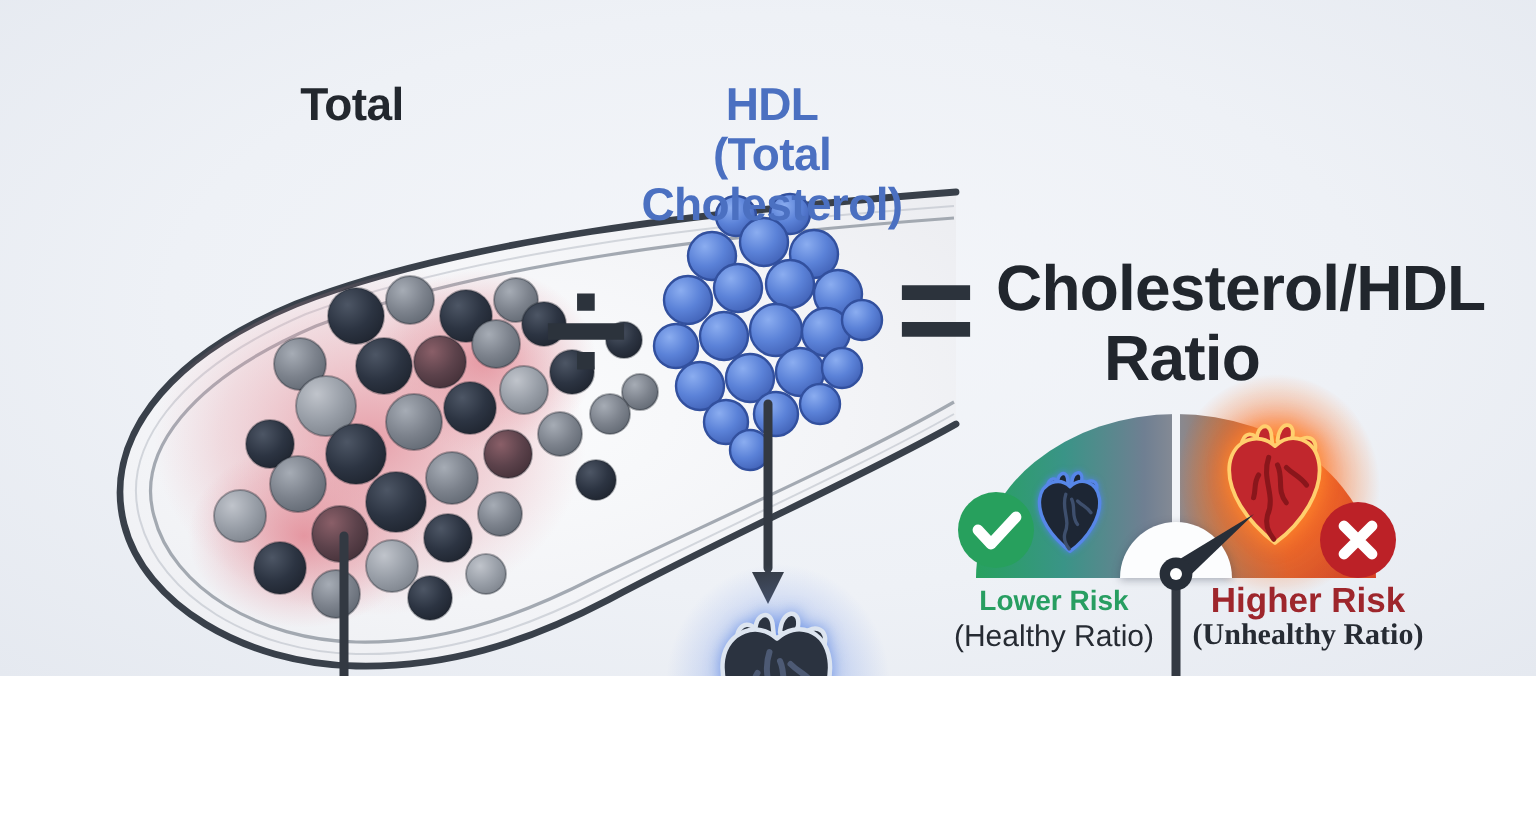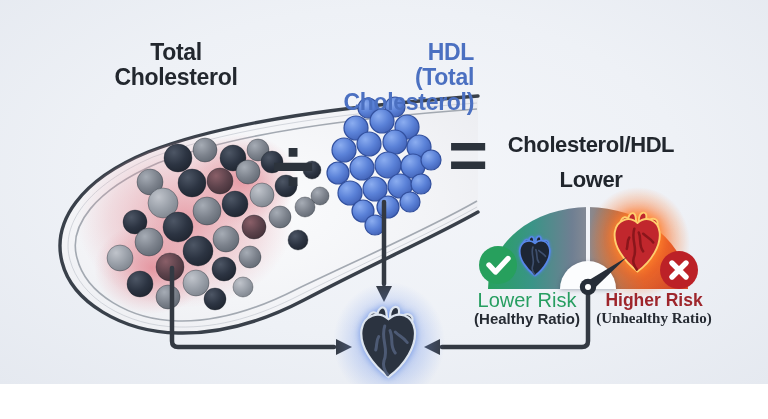--- a/index.html
+++ b/index.html
@@ -1,30 +1,30 @@
 <!DOCTYPE html>
 <html><head>
 <meta charset="utf-8">
 <style>
   html,body{margin:0;padding:0;}
   #stage{
-    position:relative;width:768px;height:384px;overflow:hidden;
+    position:relative;width:768px;height:338px;overflow:hidden;
     background:radial-gradient(ellipse at 50% 45%, #f4f6fa 0%, #eef1f6 55%, #e5e9f0 100%);
     font-family:"Liberation Sans", sans-serif;
   }
   #art{position:absolute;left:0;top:0;}
   .lbl{position:absolute;text-align:center;pointer-events:none;}
   .lbl .l1,.lbl .l2{display:block;}
   #lbl-total{left:95px;top:40px;width:162px;font-size:23px;font-weight:bold;line-height:25px;color:#22272e;letter-spacing:-0.3px;}
-  #lbl-hdl{left:298px;top:40px;width:176px;font-size:23px;font-weight:bold;line-height:25px;color:#4b70c1;letter-spacing:-0.3px;text-align:right;}
-  #lbl-ratio{left:498px;top:127px;width:186px;font-size:22px;font-weight:bold;line-height:35px;color:#21262d;letter-spacing:-0.4px;}
+  #lbl-hdl{left:298px;top:40px;width:176px;font-size:23px;font-weight:bold;line-height:25px;color:#4b70c1;letter-spacing:-0.3px;}
+  #lbl-ratio{left:498px;top:127px;width:186px;font-size:32px;font-weight:bold;line-height:35px;color:#21262d;letter-spacing:-0.4px;}
   #lbl-lower{left:452px;top:291px;width:150px;}
   #lbl-higher{left:583px;top:291px;width:142px;}
-  #lbl-lower .l1{font-size:20px;font-weight:normal;color:#279e61;line-height:19px;}
-  #lbl-lower .l2{font-size:15px;font-weight:700;color:#262b33;line-height:17px;}
+  #lbl-lower .l1{font-size:14px;font-weight:bold;color:#279e61;line-height:19px;}
+  #lbl-lower .l2{font-size:15px;font-weight:400;color:#262b33;line-height:17px;}
   #lbl-higher .l1{font-size:17.5px;font-weight:bold;color:#9e262c;line-height:19px;}
   #lbl-higher .l2{font-size:15px;font-weight:600;color:#262b33;line-height:17px;font-family:Liberation Serif, serif;}
   .op{position:absolute;display:flex;align-items:center;justify-content:center;
       color:#2c333c;font-weight:bold;pointer-events:none;}
   #op-divide{left:253px;top:123px;width:80px;height:84px;font-size:76px;}
   #op-equals{left:428px;top:113px;width:80px;height:84px;font-size:68px;}
   .glow-blue{filter:drop-shadow(0 0 5px rgba(100,140,228,0.85));}
   .glow-blue-strong{filter:drop-shadow(0 0 4px rgba(80,130,235,0.95));}
   .glow-orange{filter:drop-shadow(0 0 7px rgba(255,140,45,0.9)) drop-shadow(0 0 14px rgba(255,90,30,0.5));}
   .hub-shadow{filter:drop-shadow(0 1px 2px rgba(40,50,70,0.35));}
@@ -251,34 +251,33 @@
         <path d="M52,42 C57,53 51,62 59,72"></path>
             <path d="M59,44 C65,50 70,51 75,58"></path>
         <path d="M37,50 C33,56 35,62 33,68"></path>
       </g>
     </g>
   </g>
 </svg>
 
 <div class="lbl" id="lbl-total">
   <span class="l1">Total</span>
-  <span class="l2">Cholesterol</span>
 </div>
 
 <div class="lbl" id="lbl-hdl">
   <span class="l1">HDL</span>
   <span class="l2">(Total Cholesterol)</span>
 </div>
 
 <div class="op" id="op-divide">÷</div>
 <div class="op" id="op-equals">=</div>
 
 <div class="lbl" id="lbl-ratio">
   <span class="l1">Cholesterol/HDL</span>
-  <span class="l2">Lower</span>
+  <span class="l2">Ratio</span>
 </div>
 
 <div class="lbl" id="lbl-lower">
   <span class="l1">Lower Risk</span>
   <span class="l2">(Healthy Ratio)</span>
 </div>
 
 <div class="lbl" id="lbl-higher">
   <span class="l1">Higher Risk</span>
   <span class="l2">(Unhealthy Ratio)</span>

